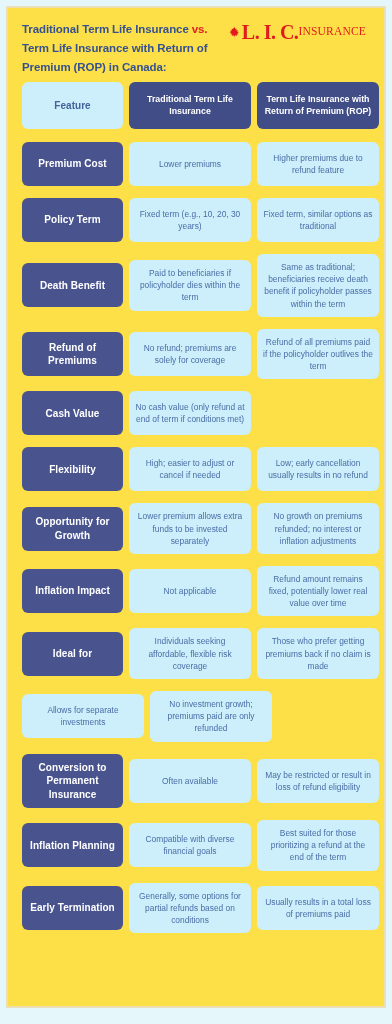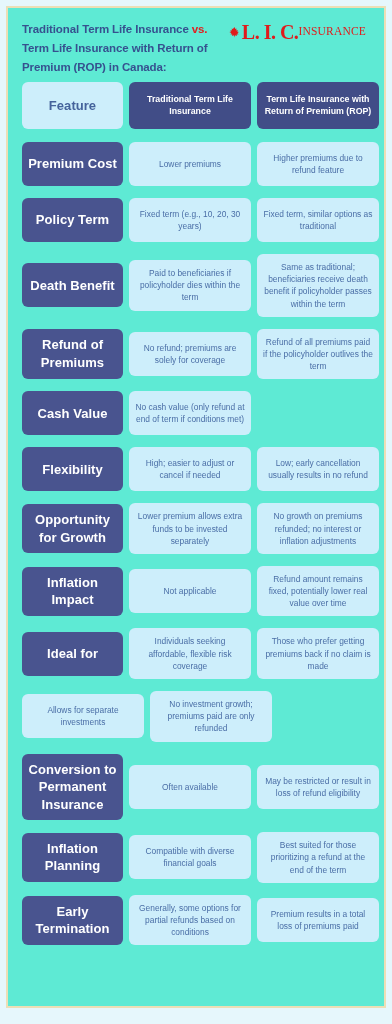--- a/index.html
+++ b/index.html
@@ -23,21 +23,21 @@
   }
 
   .card {
     position: absolute;
     left: 6px;
     top: 6px;
     width: 380px;
     height: 1002px;
     box-sizing: border-box;
     border: 2px solid #ecdfb6;
-    background: #5eead4;
+    background: #fde047;
     overflow: hidden;
   }
 
   
   .header {
     position: relative;
     box-sizing: border-box;
     padding: 12px 14px 6px 14px;
     height: 74px;
     display: flex;
@@ -115,21 +115,21 @@
     text-align: center;
   }
 
   
   .cell.feature {
     width: 101px;
     min-width: 101px;
     min-height: 44px;
     background: #49548f;
     color: #ffffff;
-    font-size: 13px;
+    font-size: 10px;
     font-weight: bold;
     line-height: 1.35;
     padding: 7px 5px;
     letter-spacing: 0.05px;
   }
   .cell.feature.head {
     background: #cdeefb;
     color: #45639b;
     min-height: 47px;
   }
@@ -256,18 +256,18 @@
 
       <div class="row">
         <div class="cell feature">Inflation Planning</div>
         <div class="cell value">Compatible with diverse financial goals</div>
         <div class="cell value">Best suited for those prioritizing a refund at the end of the term</div>
       </div>
 
       <div class="row">
         <div class="cell feature">Early Termination</div>
         <div class="cell value">Generally, some options for partial refunds based on conditions</div>
-        <div class="cell value">Premium results in a total loss of premiums paid</div>
+        <div class="cell value">Usually results in a total loss of premiums paid</div>
       </div>
 
     </div>
   </div>
 </div>
 
 </body></html>

